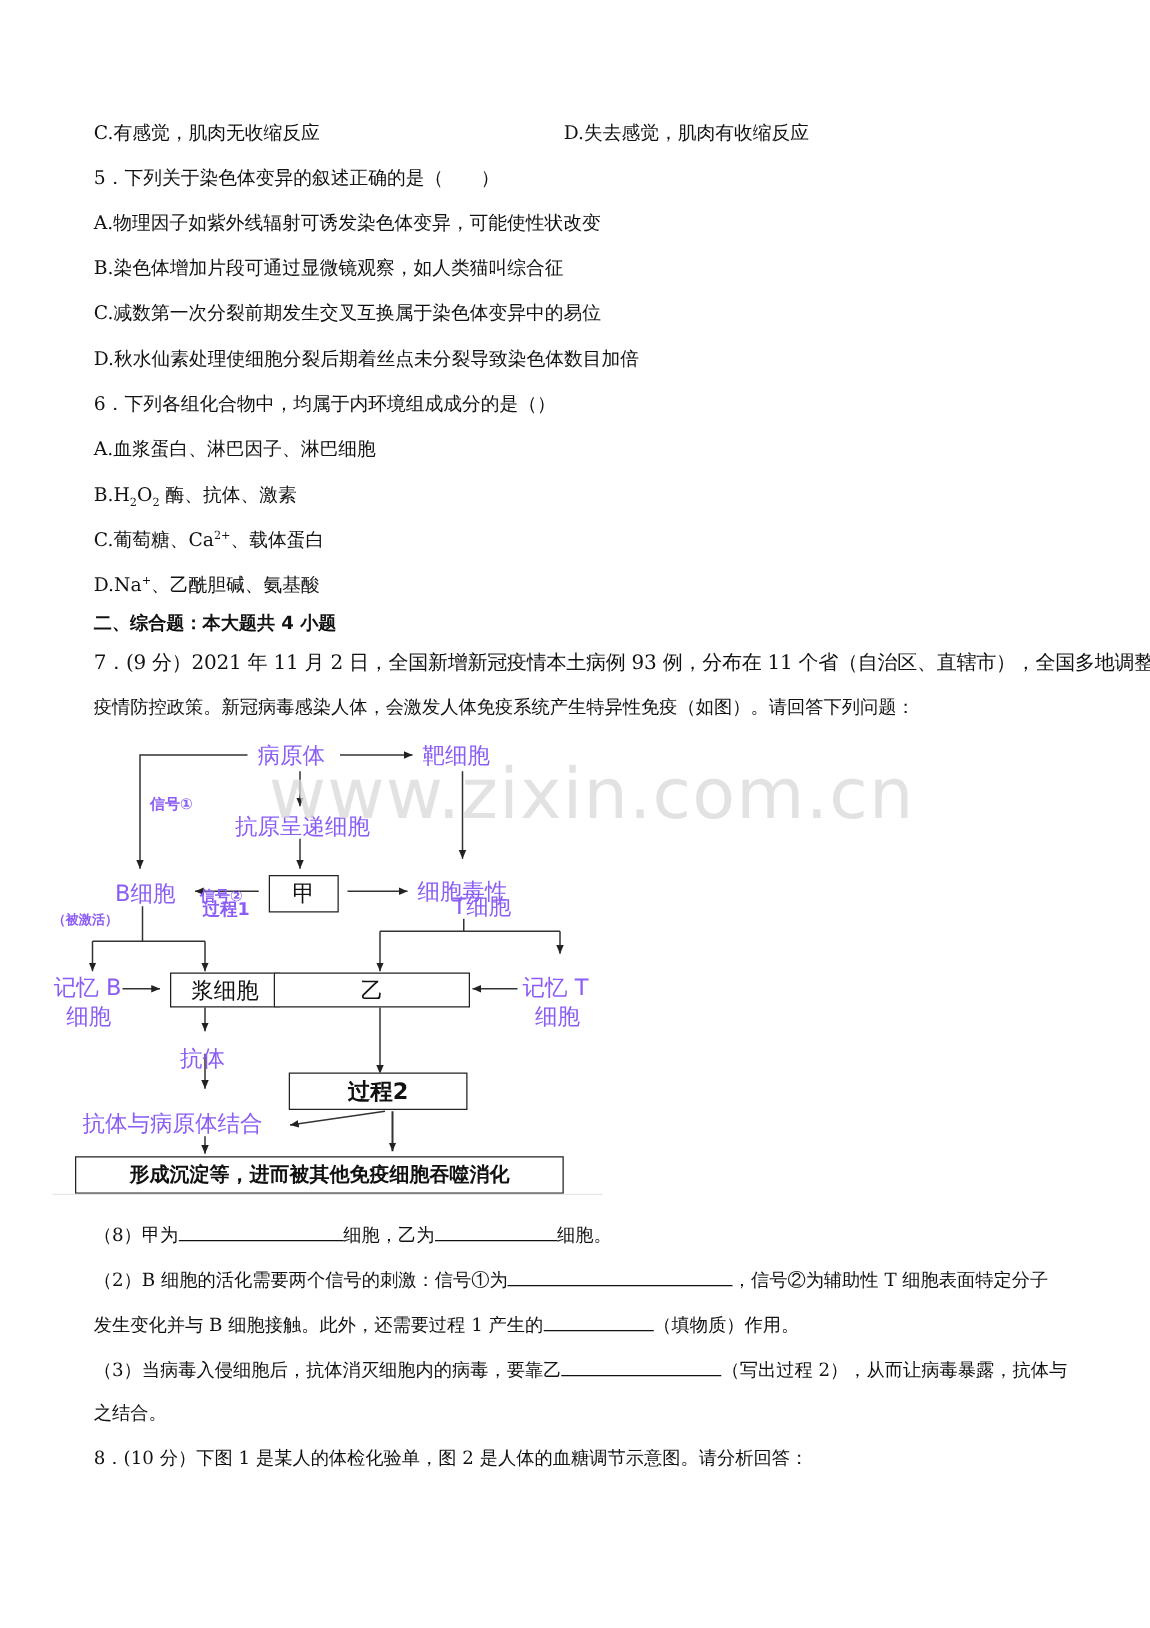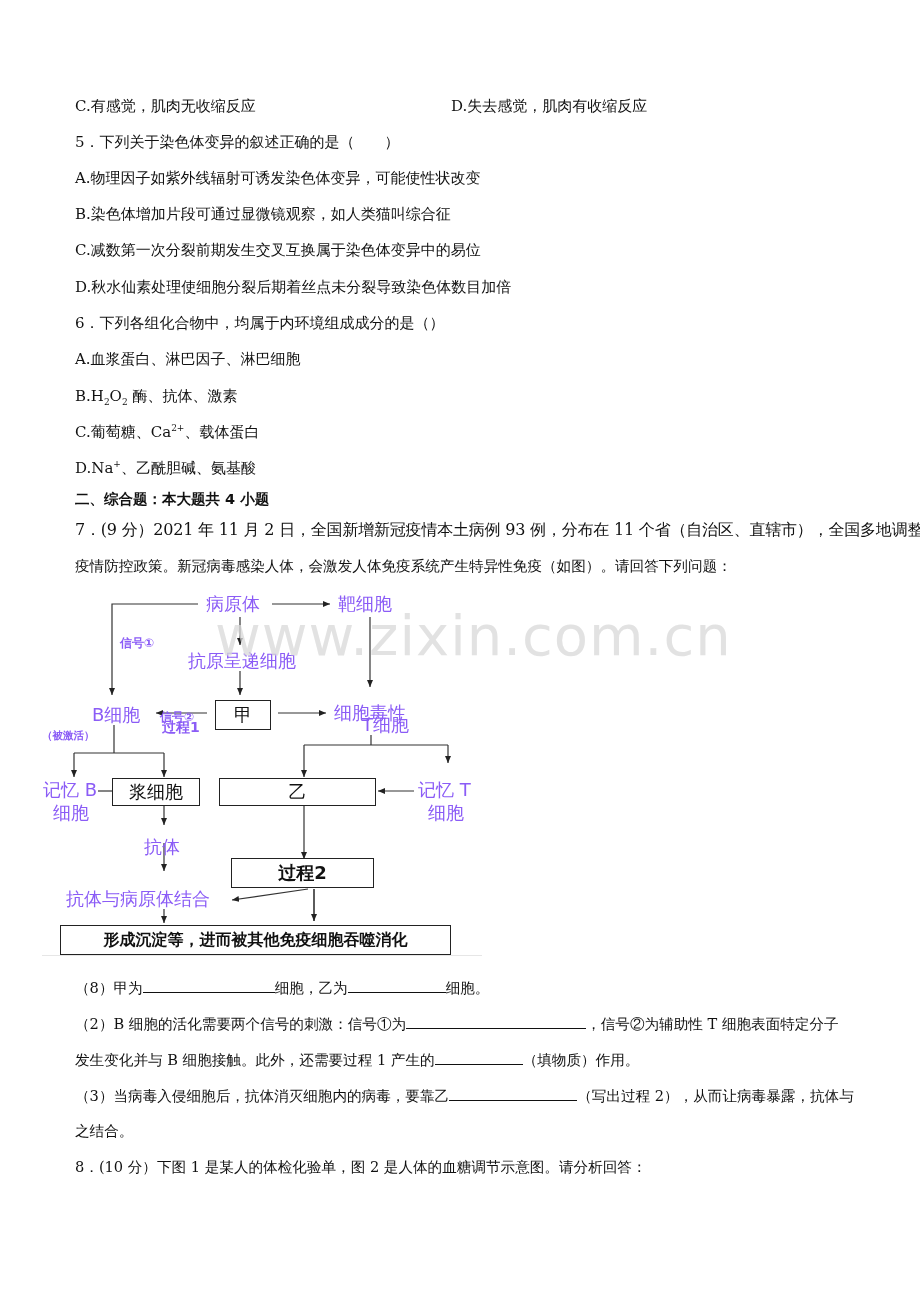--- a/index.html
+++ b/index.html
@@ -105,21 +105,21 @@
   <div class="box" style="left:175px; top:115px; width:56px; height:30px;">
     <span class="dbig">甲</span>
   </div>
   <span class="dlab dbig" style="left:52px; top:118px;">B细胞</span>
   <span class="dlab dsmall" style="left:2px; top:144px; font-size:10.5px;">（被激活）</span>
   <span class="dlab dbig" style="left:294px; top:116px;text-align:right;">细胞毒性</span>
   <span class="dlab dbig" style="left:294px; top:128px;margin-left:28px;">T细胞</span>
 
   <span class="dlab dbig" style="left:3px; top:193px;">记忆 B</span>
   <span class="dlab dbig" style="left:13px; top:216px;">细胞</span>
-  <div class="box" style="left:72px; top:193px; width:88px; height:28px;">
+  <div class="box" style="left:96px; top:193px; width:88px; height:28px;">
     <span class="dbig">浆细胞</span>
   </div>
   <div class="box" style="left:179px; top:193px; width:157px; height:28px;">
     <span class="dbig">乙</span>
   </div>
   <span class="dlab dbig" style="left:378px; top:193px;">记忆 T</span>
   <span class="dlab dbig" style="left:388px; top:216px;">细胞</span>
 
   <span class="dlab dbig" style="left:104px; top:250px;">抗体</span>
   <div class="box" style="left:191px; top:273px; width:143px; height:30px;">

